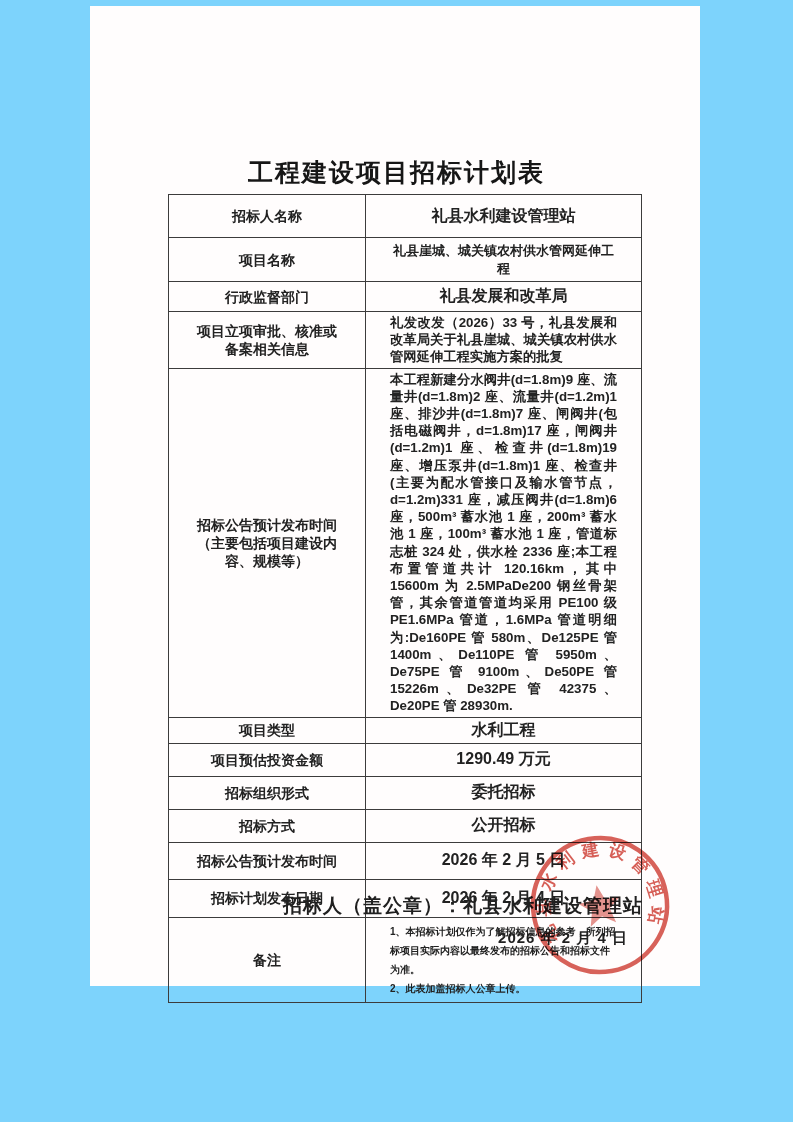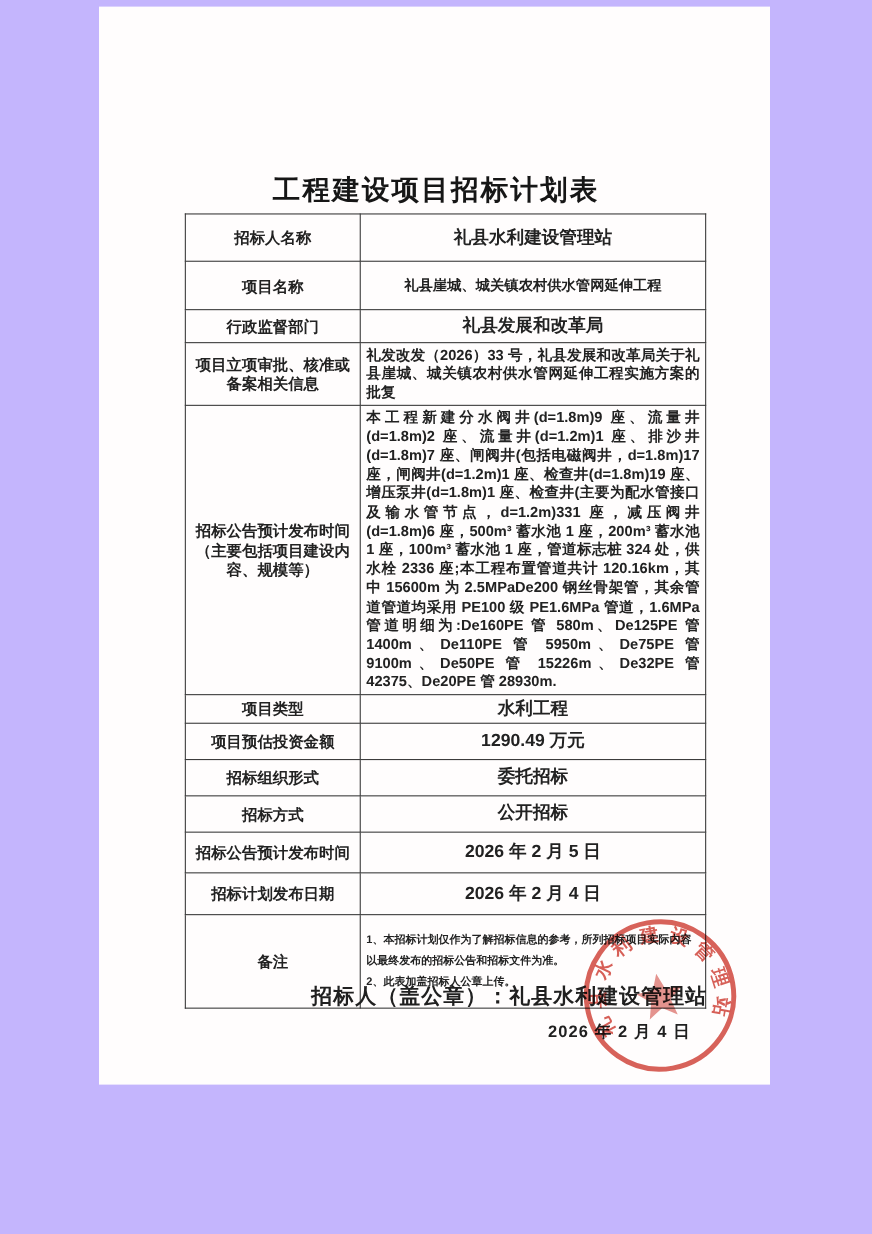--- a/index.html
+++ b/index.html
@@ -1,20 +1,20 @@
 <!DOCTYPE html>
 <html lang="zh"><head>
 <meta charset="utf-8">
 <style>
   html,body{margin:0;padding:0;background:#e9e9e9;}
   .page{
     position:relative;
     width:793px;height:1122px;
     margin:0 auto;
-    background:#c4b5fd;
+    background:#7dd3fc;
     font-family:"Liberation Sans","DejaVu Sans",sans-serif;
     color:#1e1e1e;
     overflow:hidden;
   }
   .scan-sheet{
     position:absolute;left:90px;top:6px;width:610px;height:980px;
     background:#fffdfd;
   }
   .title{
     position:absolute;top:156px;left:0;width:100%;
@@ -23,21 +23,21 @@
     color:#161616;
   }
   table.form{
     position:absolute;top:194px;left:168px;
     width:474px;
     border-collapse:collapse;
     table-layout:fixed;
   }
   table.form td{
     border:1.6px solid #3c3c3c;
-    padding:2px 5px;
+    padding:2px 24px;
     vertical-align:middle;
     font-weight:bold;
   }
   td.lbl{
     width:148px;
     text-align:center;
     font-size:14px;
     line-height:18px;
     color:#222;
   }

